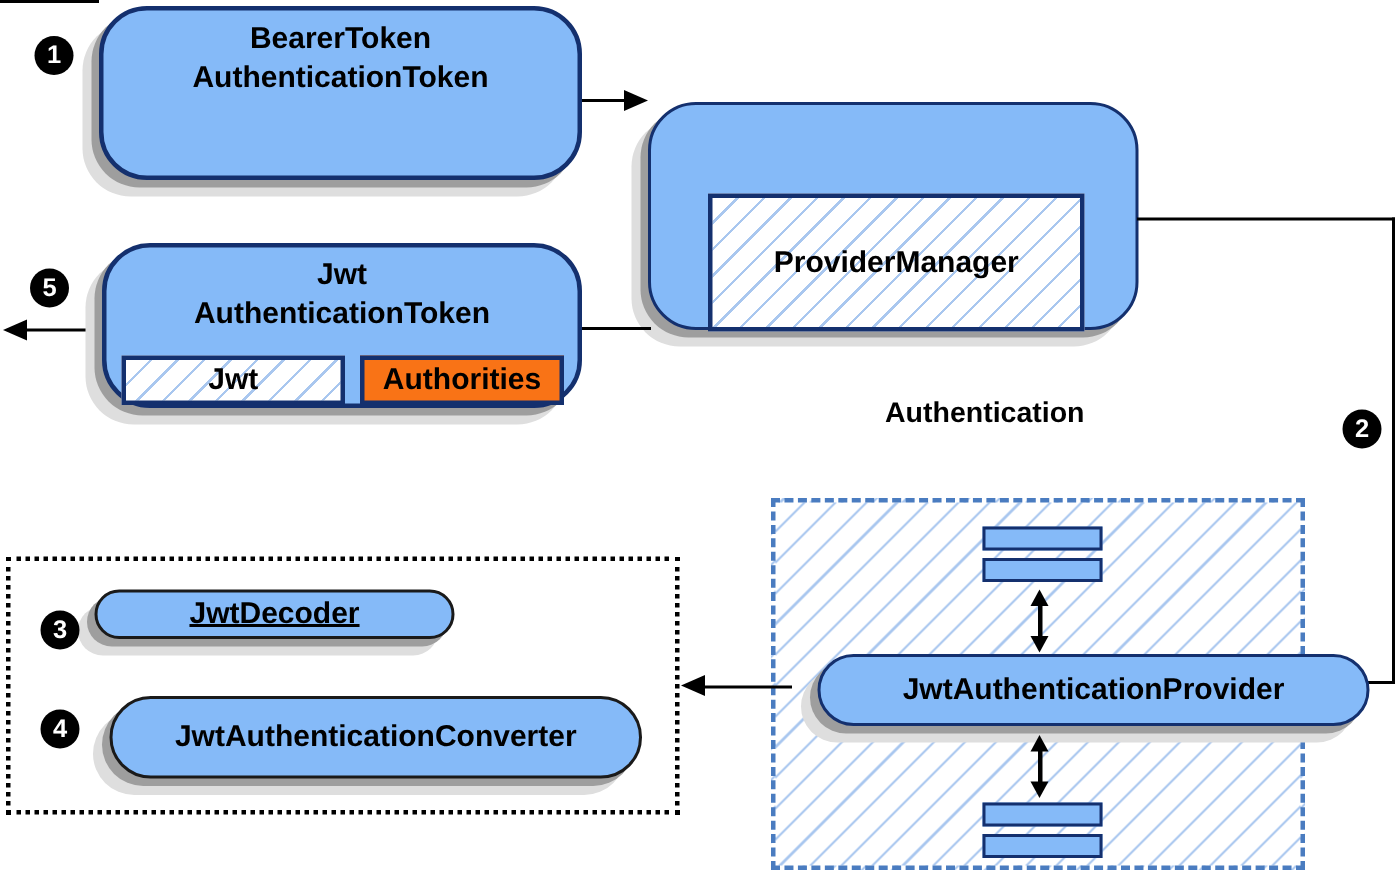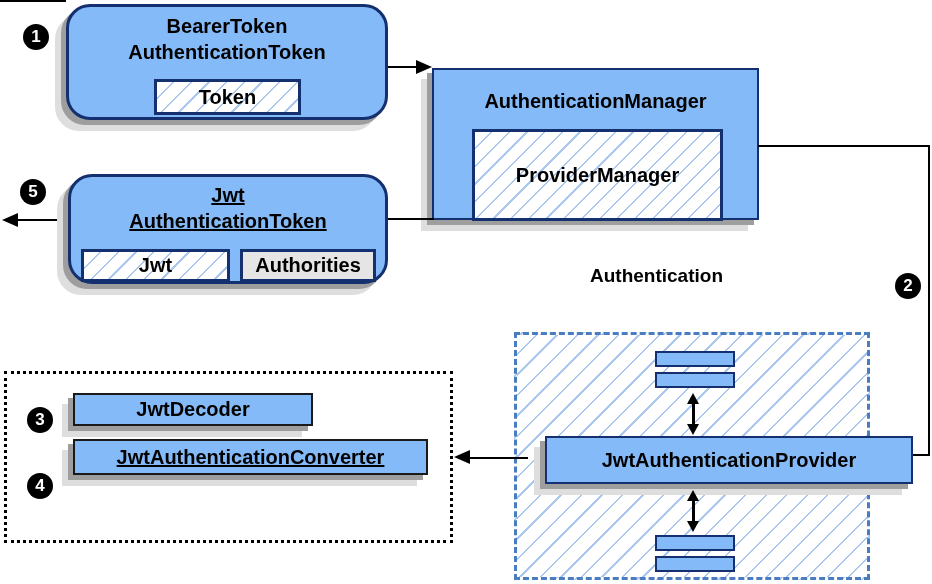--- a/index.html
+++ b/index.html
@@ -13,26 +13,26 @@
   .vline { width:2px; }
   .ah { position:absolute; width:0; height:0; }
   .ah-right { border-top:7px solid transparent; border-bottom:7px solid transparent; border-left:16px solid #000; }
   .ah-left  { border-top:7px solid transparent; border-bottom:7px solid transparent; border-right:16px solid #000; }
   
   .node {
     position:absolute; background:#85BAF8; border:2px solid #14306E;
     box-sizing:border-box;
   }
   .rounded { border-radius:24px; border-width:3px; }
-  .shadowed { box-shadow:-5px 5px 0 0 #9E9E9E, -11px 11px 0 0 #DEDEDE; }
+  .shadowed { box-shadow:-5px 5px 0 0 #9E9E9E, -11px 11px 0 0 #DEDEDE;border-radius:32px; }
   .dkborder { border-color:#1a1a1a; }
   .node-title { font-weight:bold; font-size:20px; line-height:26px; text-align:center; }
   .center-label { display:flex; align-items:center; justify-content:center; font-weight:bold; font-size:20px; height:100%; }
   .chip {
-    position:absolute; background:#e5e5e5; border:3px solid #14306E; box-sizing:border-box;
+    position:absolute; background:#f97316; border:3px solid #14306E; box-sizing:border-box;
     display:flex; align-items:center; justify-content:center;
     font-weight:bold; font-size:20px;
   }
   .hatch {
     background-color:#fff;
     background-image:repeating-linear-gradient(135deg,
       rgba(0,0,0,0) 0px, rgba(0,0,0,0) 11px, #A9C7EF 11px, #A9C7EF 12.5px);
   }
   .hatch-wide {
     background-color:#fff;
@@ -64,51 +64,47 @@
   <div class="hline" style="left:0; top:67; width:66px;"></div>
   <div class="badge" style="left:23px; top:24px;">
     <span>1</span>
   </div>
 
   <div class="node rounded shadowed" style="left:66px; top:4px; width:322px; height:116px;">
     <div class="node-title" style="margin-top:6px;">
       <div>BearerToken</div>
       <div>AuthenticationToken</div>
     </div>
-    <div class="chip hatch" style="left:85px; top:72px; width:147px; height:36px;">
-      <span>Token</span>
-    </div>
   </div>
 
   <div class="hline" style="left:388px; top:66px; width:28px;"></div>
   <div class="ah ah-right" style="left:416px; top:60px;"></div>
 
   <div class="node shadowed" style="left:432px; top:68px; width:327px; height:152px;">
-    <div class="node-title" style="margin-top:18px;">AuthenticationManager</div>
     <div class="chip hatch" style="left:38px; top:59px; width:251px; height:92px;">
       <span>ProviderManager</span>
     </div>
   </div>
 
   <div class="hline" style="left:758px; top:145px; width:172px;"></div>
   <div class="vline" style="left:928px; top:145px; height:311px;"></div>
   <div class="hline" style="left:886px; top:454px; width:42px;"></div>
   <div class="ah ah-left" style="left:870px; top:448px;"></div>
   <div class="badge" style="left:895px; top:273px;">
     <span>2</span>
   </div>
 
   <div class="hline" style="left:388px; top:218px; width:46px;"></div>
   <div class="hline" style="left:17px; top:219px; width:51px;"></div>
   <div class="ah ah-left" style="left:2px; top:213px;"></div>
   <div class="badge" style="left:20px; top:179px;">
     <span>5</span>
   </div>
 
-  <div class="node rounded shadowed" style="left:68px; top:174px; width:320px; height:110px;text-decoration:underline;">
+  <div class="node rounded shadowed" style="left:68px; top:162px; width:320px; height:110px;">
     <div class="node-title" style="margin-top:5px;">
       <div>Jwt</div>
       <div>AuthenticationToken</div>
     </div>
     <div class="chip hatch" style="left:10px; top:72px; width:149px; height:33px;">
       <span>Jwt</span>
     </div>
     <div class="chip" style="left:169px; top:72px; width:136px; height:33px;">
       <span>Authorities</span>
     </div>
@@ -140,27 +136,27 @@
 
     <div class="bar" style="left:138px; top:200px;"></div>
     <div class="bar" style="left:138px; top:221px;"></div>
   </div>
 
   <div class="hline" style="left:470px; top:457px; width:58px;"></div>
   <div class="ah ah-left" style="left:454px; top:450px;"></div>
 
   <div class="dotted-box" style="left:4px; top:371px; width:449px; height:172px;"></div>
 
-  <div class="node shadowed dkborder" style="left:73px; top:393px; width:240px; height:33px;">
+  <div class="node shadowed dkborder" style="left:63px; top:393px; width:240px; height:33px;text-decoration:underline;">
     <div class="center-label">JwtDecoder</div>
   </div>
   <div class="badge" style="left:27px; top:407px;">
     <span>3</span>
   </div>
 
-  <div class="node shadowed dkborder" style="left:73px; top:439px; width:355px; height:36px;text-decoration:underline;">
+  <div class="node shadowed dkborder" style="left:73px; top:464px; width:355px; height:55px;">
     <div class="center-label">JwtAuthenticationConverter</div>
   </div>
   <div class="badge" style="left:27px; top:473px;">
     <span>4</span>
   </div>
 
 </div>
 
 </body></html>

